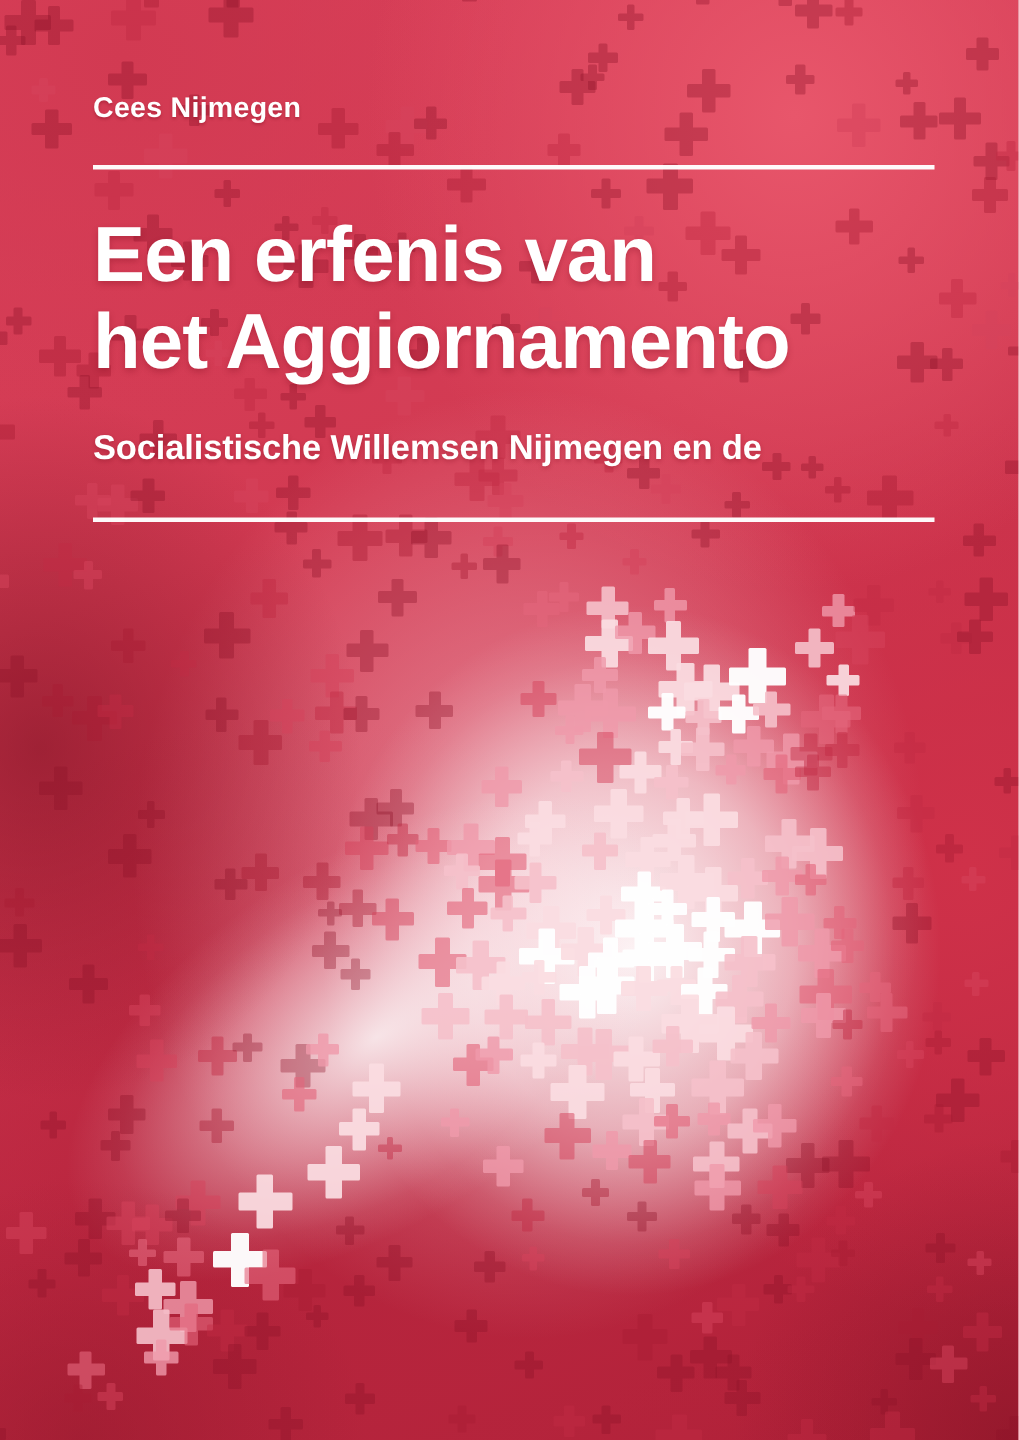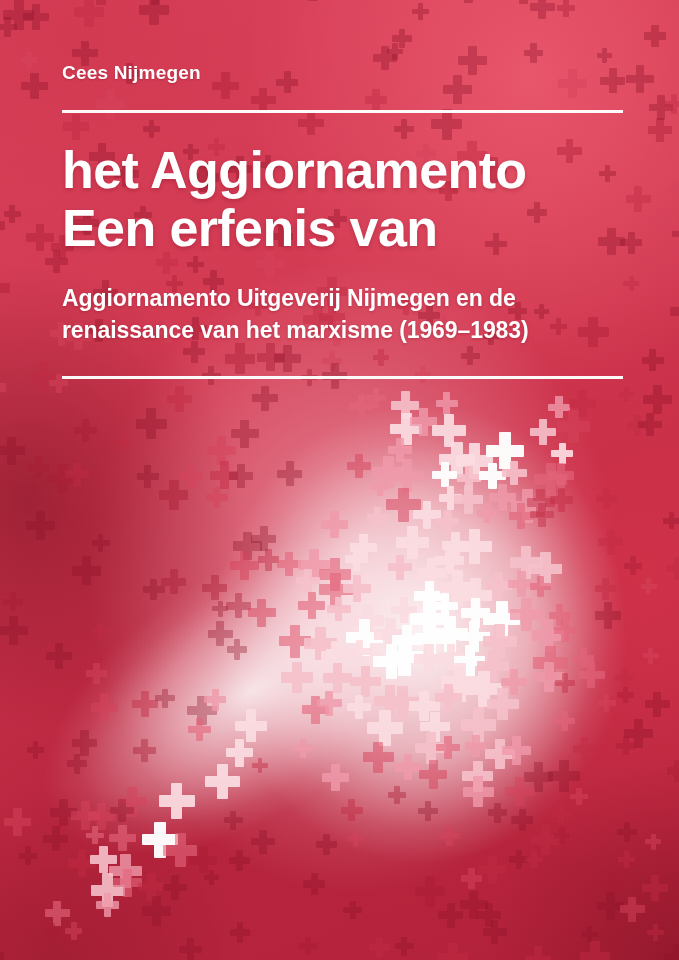--- a/index.html
+++ b/index.html
@@ -532,23 +532,22 @@
       <div class="cross" style="left: 524.702px; top: 946.478px; width: 26.79px; height: 26.79px; color: rgb(194, 43, 68); opacity: 0.45;"></div>
       <div class="cross" style="left: 579.714px; top: 941.094px; width: 30.765px; height: 30.765px; color: rgb(194, 43, 68); opacity: 0.45;"></div>
       <div class="cross" style="left: 663.774px; top: 943.74px; width: 27.9694px; height: 27.9694px; color: rgb(141, 18, 40); opacity: 0.35;"></div>
       <div class="cross" style="left: 594.139px; top: 959.92px; width: 25.4036px; height: 25.4036px; color: rgb(141, 18, 40); opacity: 0.35;"></div>
     </div>
 
   <div class="text-block">
     <p class="author">Cees Nijmegen</p>
     <div class="rule"></div>
     <h1 class="title">
+      <span class="line">Een erfenis van</span>
       <span class="line">het Aggiornamento</span>
-      <span class="line">Een erfenis van</span>
     </h1>
     <p class="subtitle">
-      <span class="line">Aggiornamento Uitgeverij Nijmegen en de</span>
-      <span class="line">renaissance van het marxisme (1969–1983)</span>
+      <span class="line">Socialistische Willemsen Nijmegen en de</span>
     </p>
     <div class="rule bottom"></div>
   </div>
 
 </div>
 
 </body></html>

